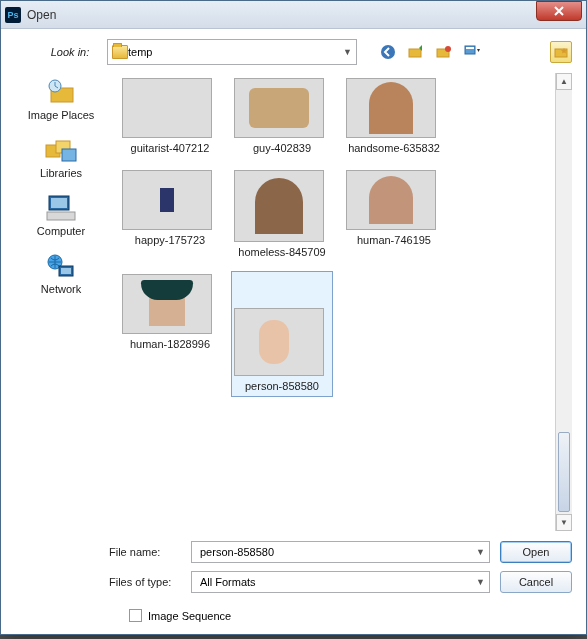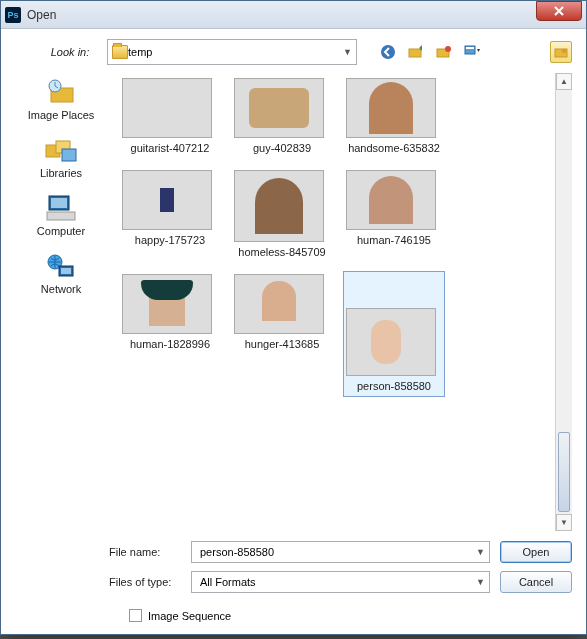--- a/index.html
+++ b/index.html
@@ -373,26 +373,20 @@
               </div>
             <div class="lbl">human-746195</div>
           </div>
           <div class="thumb">
             <div class="img ph7" style="position:relative">
                 <div class="hat"></div>
                 <div class="face"></div>
               </div>
             <div class="lbl">human-1828996</div>
           </div>
-          <div class="thumb">
-            <div class="img ph8">
-                <div class="face"></div>
-              </div>
-            <div class="lbl">hunger-413685</div>
-          </div>
 
           <div class="thumb tall selected">
             <div class="img ph9">
                 <div class="face"></div>
               </div>
             <div class="lbl">person-858580</div>
           </div>
         </div>
 
         <div class="vscroll">

